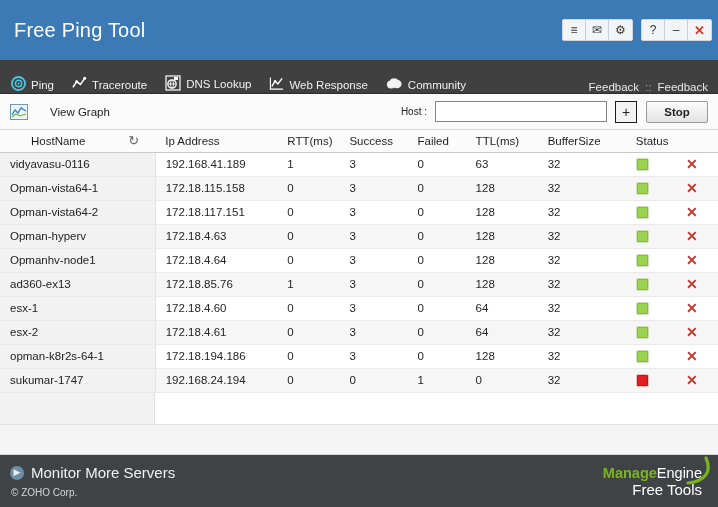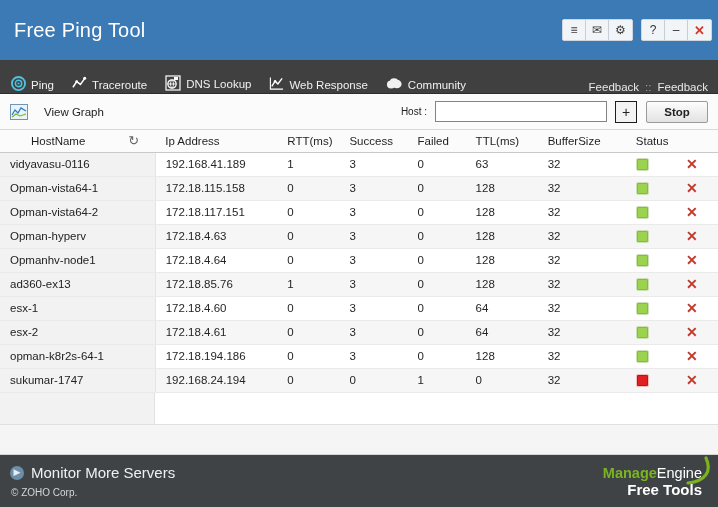--- a/index.html
+++ b/index.html
@@ -85,21 +85,21 @@
   .toolrow {
     height: 36px;
     background: #fbfbfb;
     border-bottom: 1px solid #d9d9d9;
     display: flex;
     align-items: center;
     padding: 0 10px 0 10px;
     flex: none;
   }
   .viewgraph {
-    display: flex; align-items: center; gap: 16px;
+    display: flex; align-items: center; gap: 22px;
     font-size: 11.5px; color: #222;
   }
   .vg-icon {
     width: 18px; height: 16px;
     background: #ffffff;
     border: 1px solid #6f94b5;
     position: relative;
     overflow: hidden;
   }
   .toolrow-spacer { flex: 1; }
@@ -263,21 +263,21 @@
     display: flex; align-items: center; justify-content: center;
     line-height: 1;
   }
   .monitor-text { color: #f0f0f0; font-size: 15px; }
   .zoho-text { color: #d6d6d6; font-size: 10px; padding-left: 1px; }
   .footer-spacer { flex: 1; }
   .me-logo { position: relative; text-align: right; padding-right: 4px;}
   .me-line1 { font-size: 14.5px; line-height: 16px; white-space: nowrap; }
   .me-manage { color: #7ab51d; font-weight: bold; margin-top: 40px; }
   .me-engine { color: #ffffff; }
-  .me-line2 { color: #ffffff; font-weight: bold; font-size: 15px; line-height: 17px; }
+  .me-line2 { color: #ffffff; font-weight: normal; font-size: 15px; line-height: 17px; }
   .me-swoosh {
     position: absolute;
     right: -8px; top: -10px;
     width: 34px; height: 30px;
   }
 </style>
 </head>
 <body>
 
 <div id="app">

